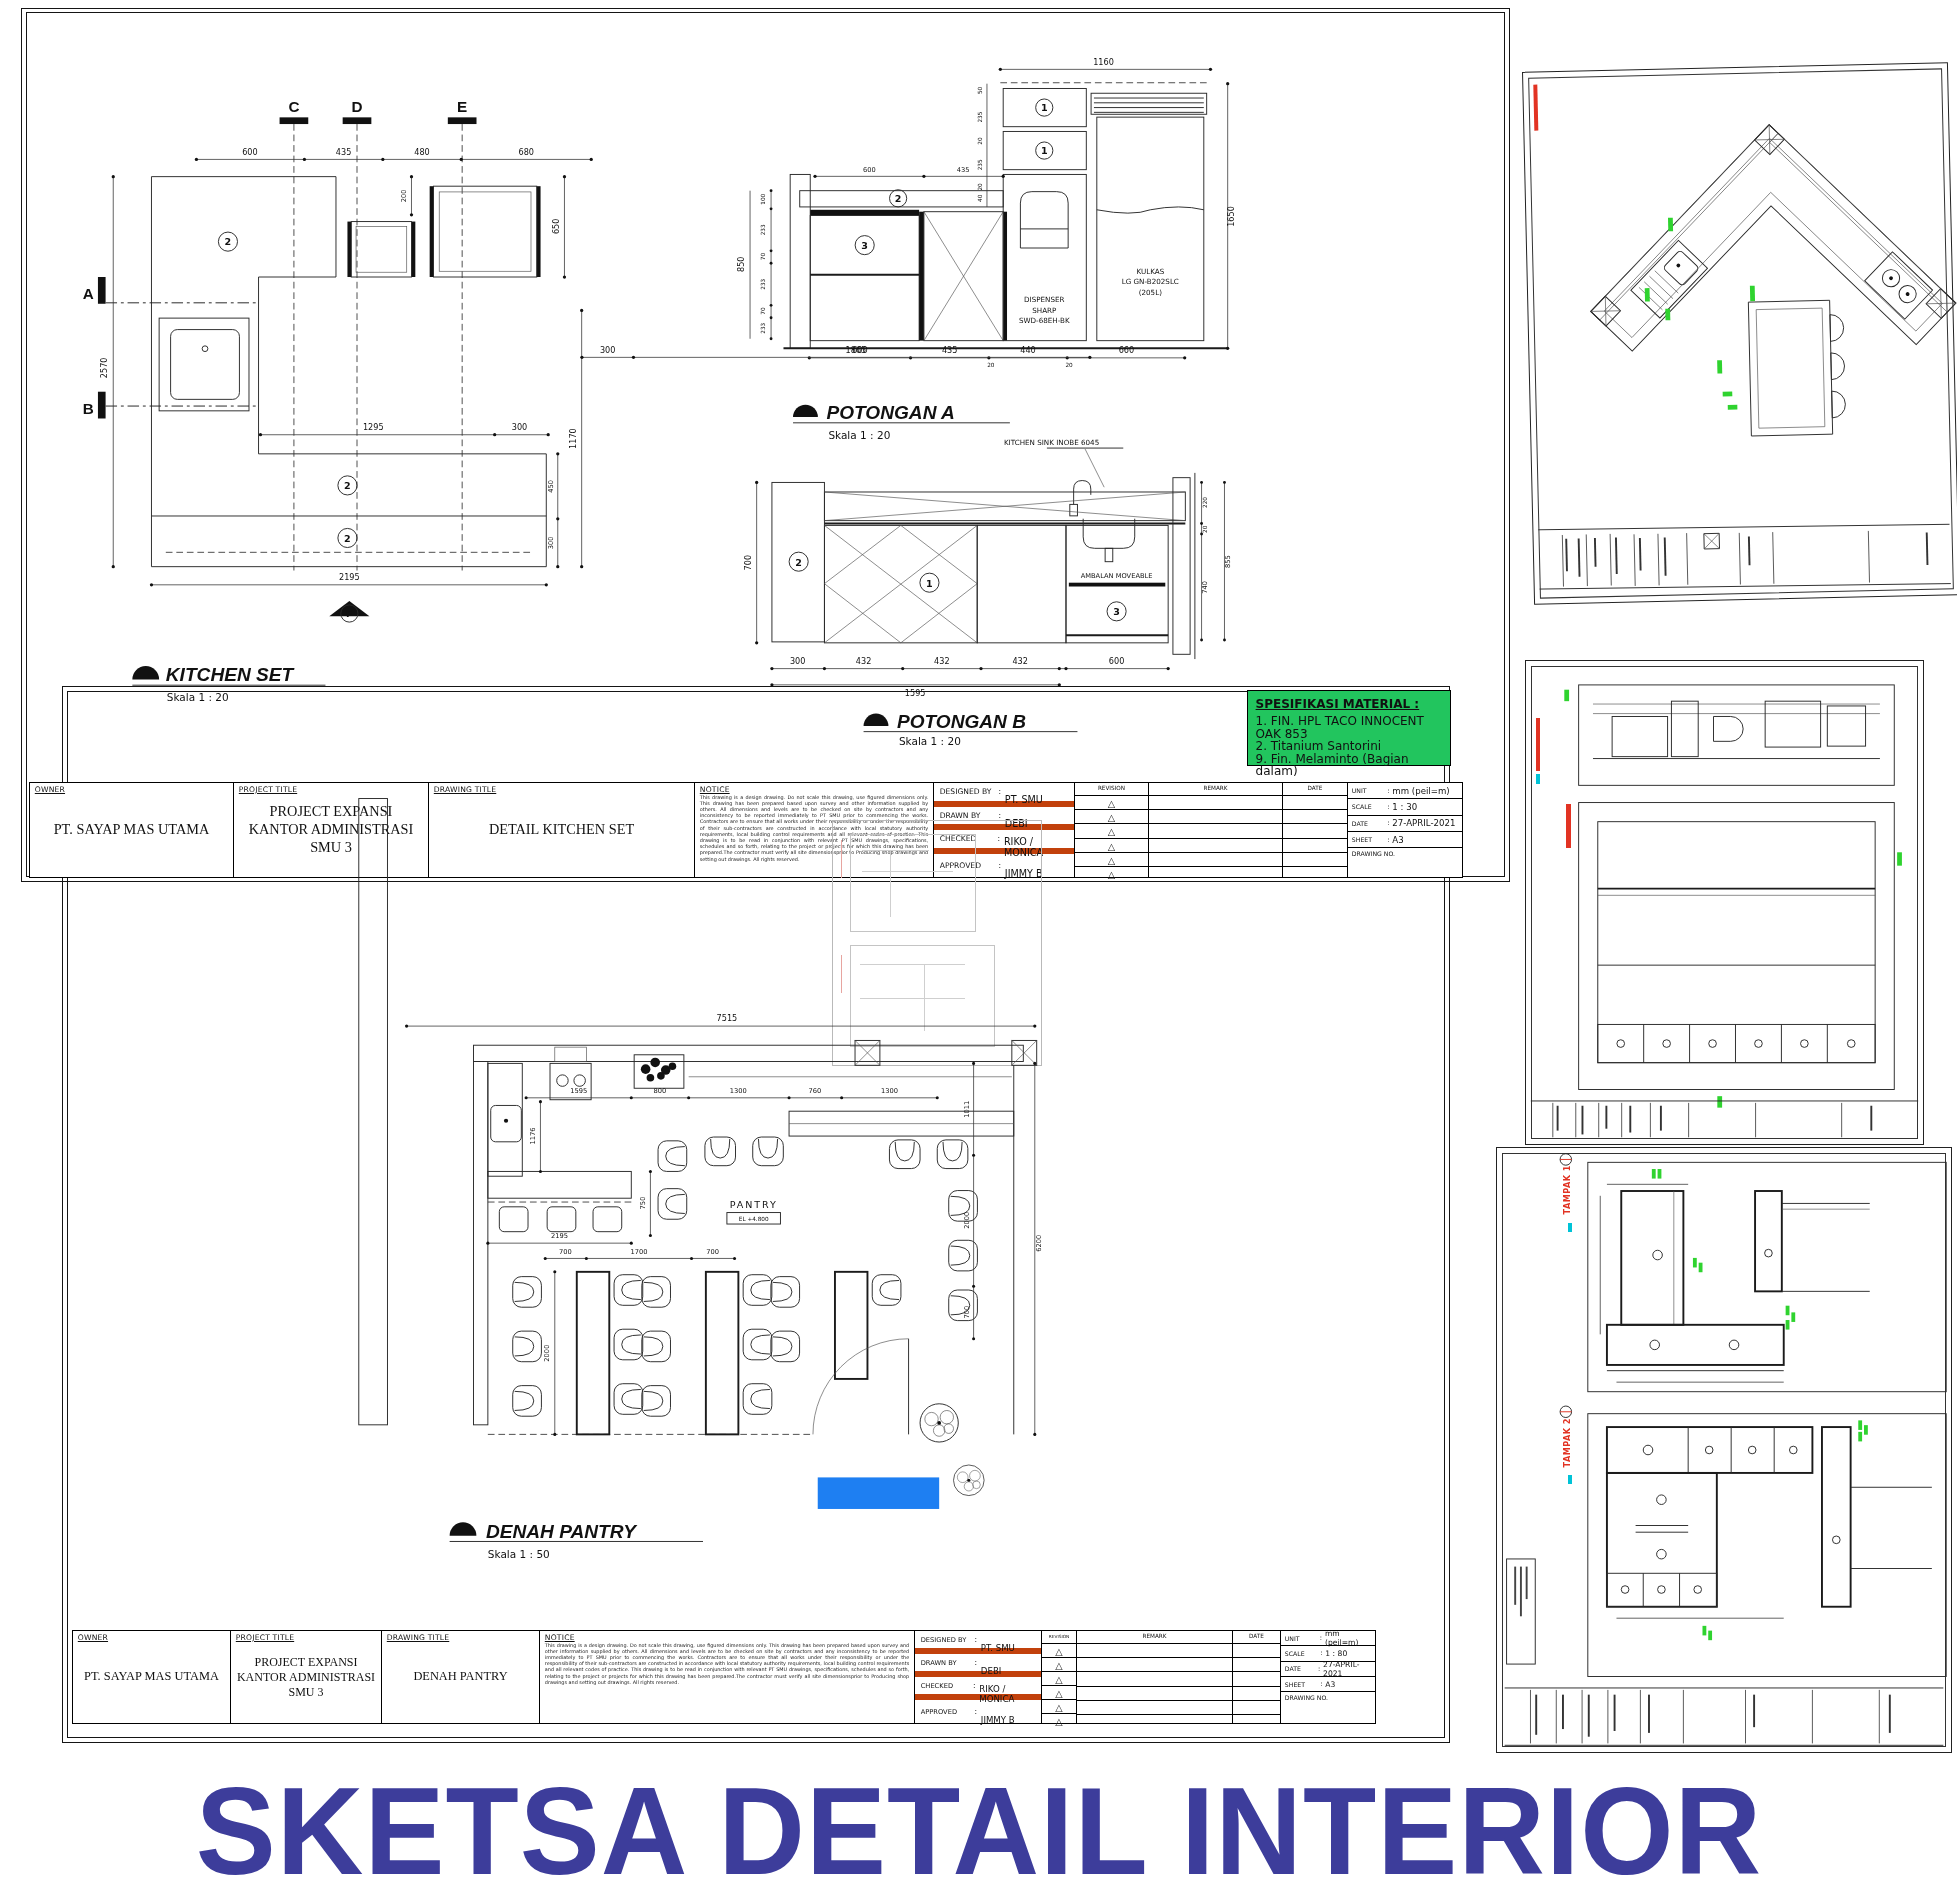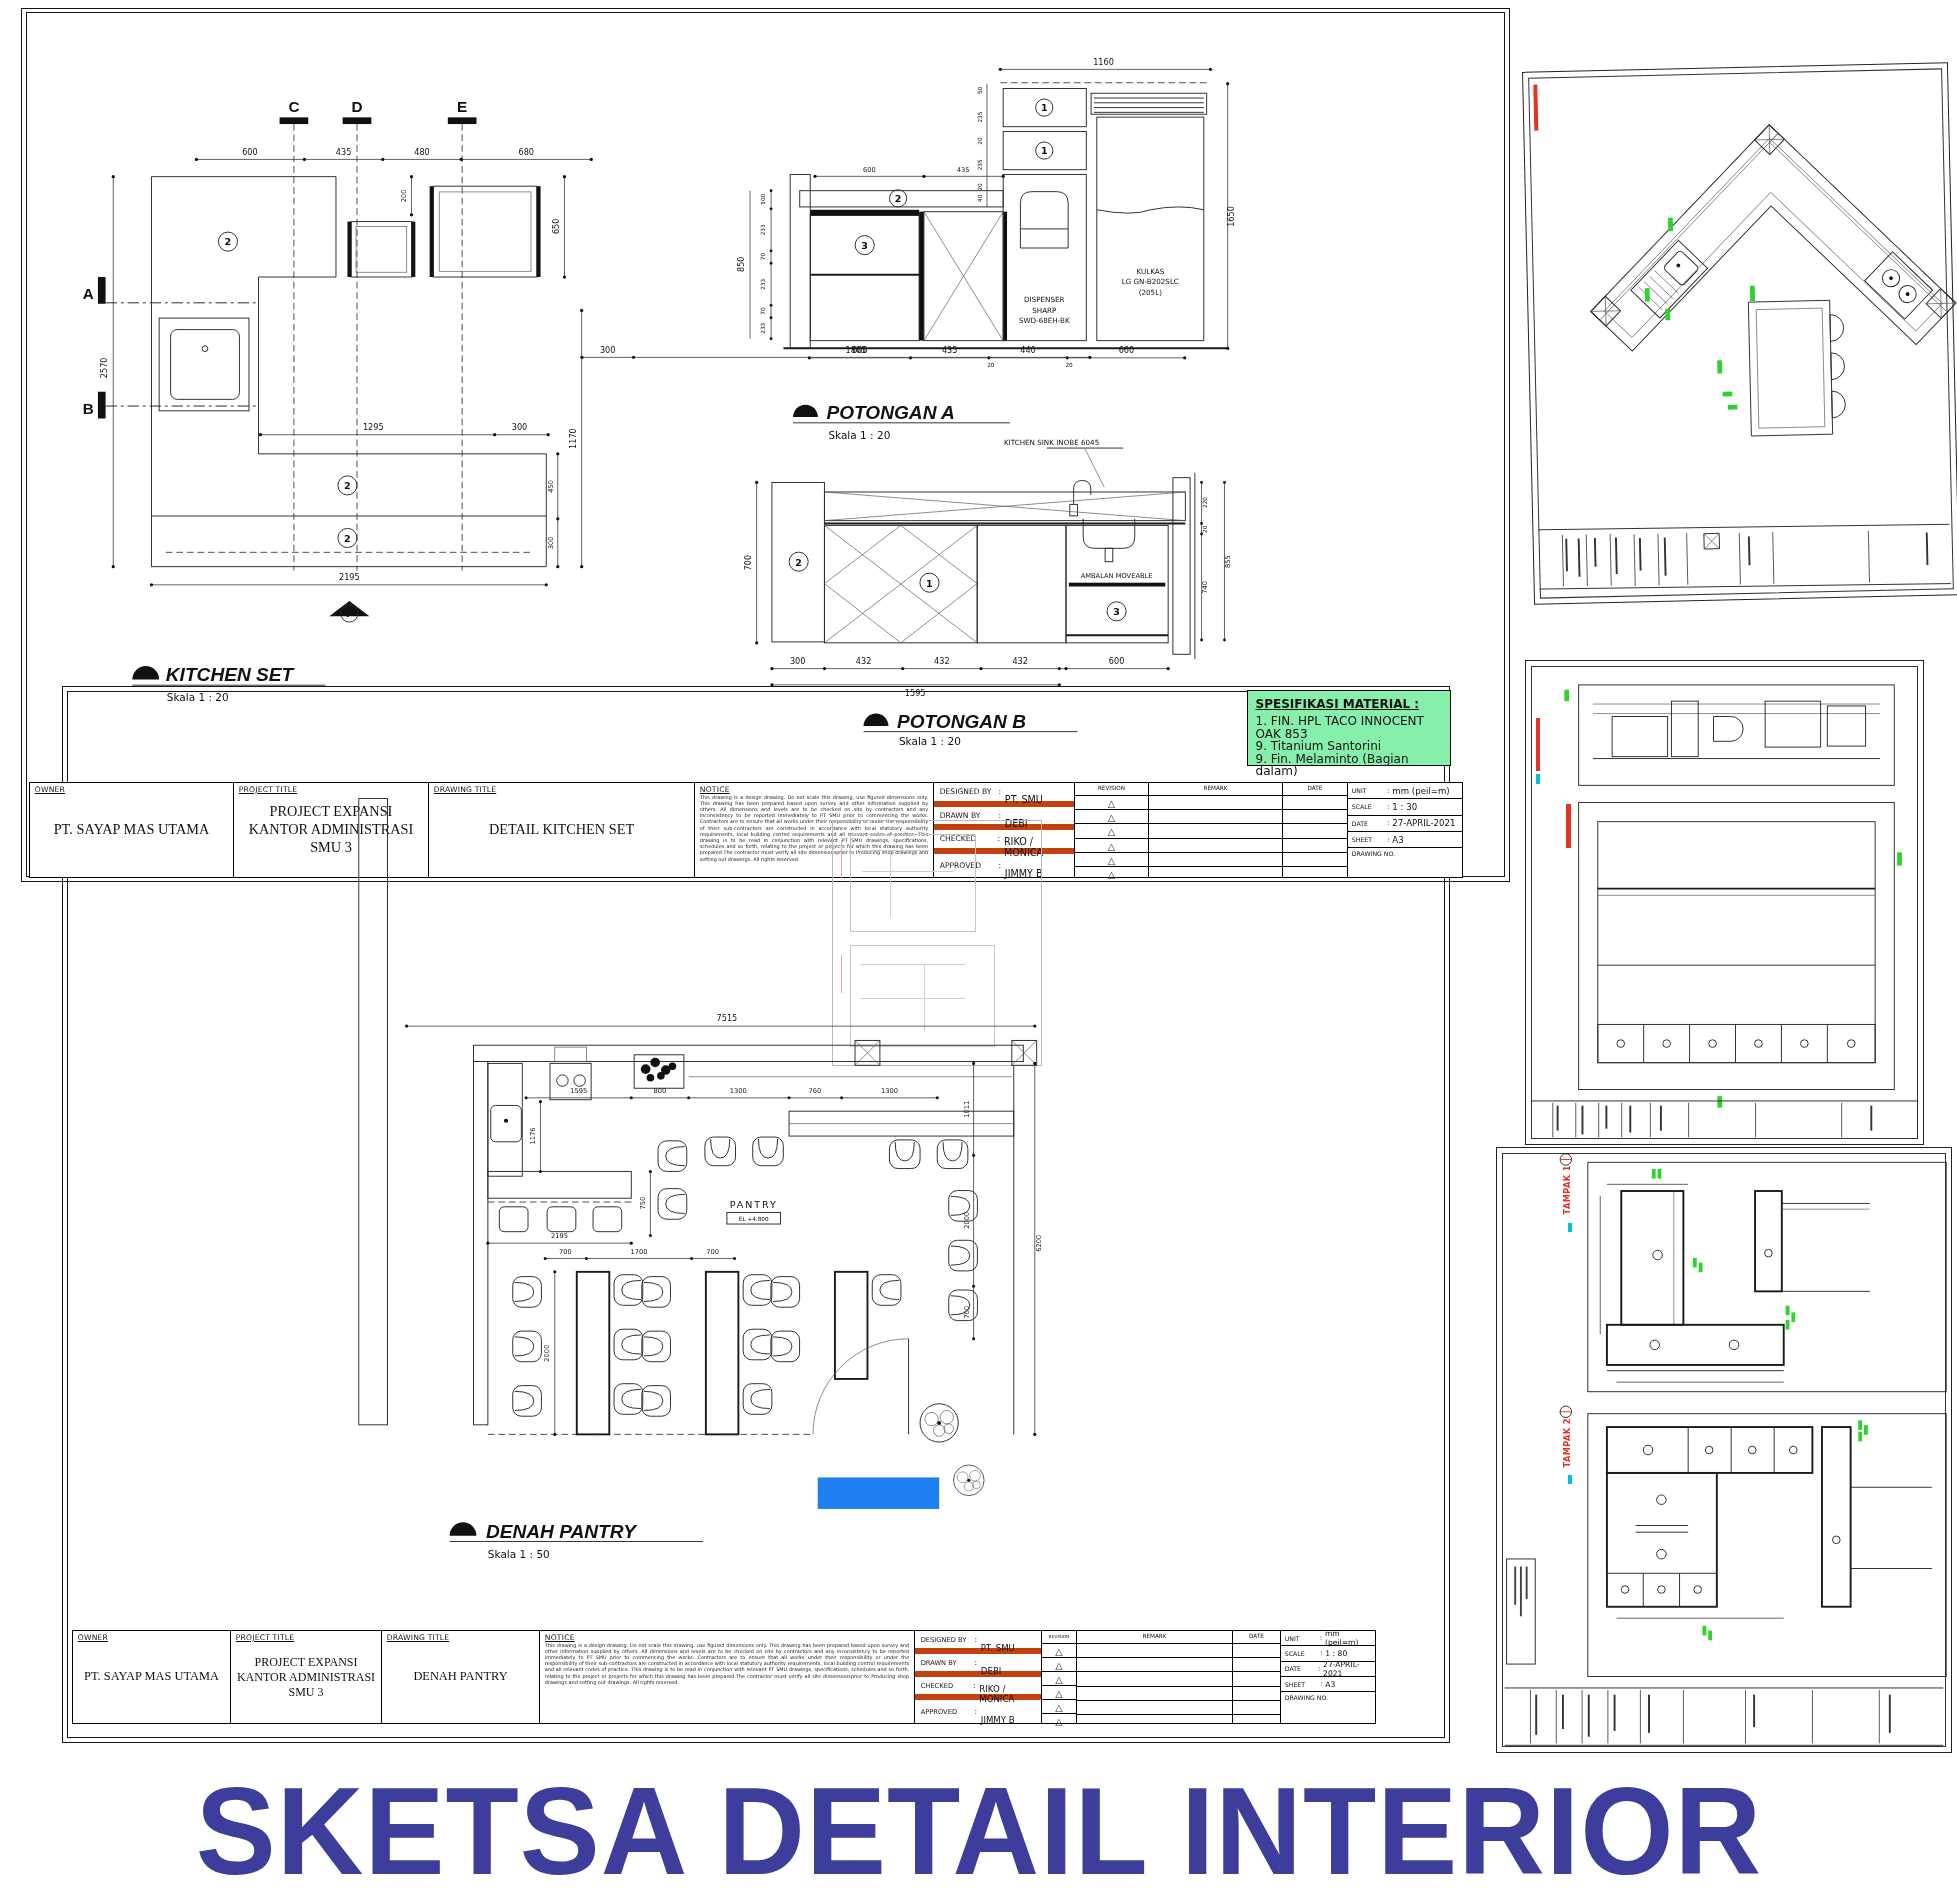--- a/index.html
+++ b/index.html
@@ -41,21 +41,21 @@
   .rv-row{height:13.4px;border-bottom:1px solid #000;text-align:center;line-height:12.4px;}
   .rv-row:last-child{border-bottom:none;}
   .tri::before{content:"\25B3";font-size:9.6px;color:#222;}
   .un-row{border-bottom:1px solid #000;display:flex;align-items:center;padding-left:3.8px;box-sizing:border-box;height:16.3px;}
   .un-l{font-size:6.2px;width:32.5px;}
   .un-c{font-size:6.7px;margin:0 2.9px;}
   .un-v{font-size:8.6px;}
   .un-last{border-bottom:none;height:auto;flex:1;align-items:flex-start;padding-top:1.9px;}
   
   .spec{position:absolute;left:1247px;top:690px;width:204px;height:76px;border:1.4px solid #000;
-        background:#86efac;padding:5.7px 7.6px;box-sizing:border-box;}
+        background:#22c55e;padding:5.7px 7.6px;box-sizing:border-box;}
   .spec-title{font-size:12px;font-weight:bold;text-decoration:underline;margin-bottom:4.8px;}
   .spec-item{font-size:12px;line-height:12.4px;}
   
   .inset{position:absolute;left:832px;top:820px;width:208px;height:244px;border:1px solid #b9b9b9;}
   .inset .ib{position:absolute;border:1px solid #c4c4c4;}
   .inset .il{position:absolute;background:#cfcfcf;}
   
   .mini{position:absolute;border:1.5px solid #222;background:#fff;}
   .mini .mini-inner{position:absolute;inset:4.8px;border:1px solid #333;}
   .redbar{position:absolute;background:#e23323;}
@@ -477,21 +477,21 @@
       <path class="blk" d="M308,400 A13,13 0 0 1 334,400 Z"></path>
       <text class="ttl" x="343" y="402">POTONGAN B</text>
       <line class="s" x1="308" y1="406" x2="532" y2="406"></line>
       <text class="sk" x="345" y="420">Skala 1 : 20</text>
     </g>
   </svg>
 
   <div class="spec">
     <div class="spec-title">SPESIFIKASI MATERIAL :</div>
     <div class="spec-item">1. FIN. HPL TACO INNOCENT OAK 853</div>
-    <div class="spec-item">9. Titanium Santorini</div>
+    <div class="spec-item">2. Titanium Santorini</div>
     <div class="spec-item">9. Fin. Melaminto (Bagian dalam)</div>
   </div>
 
   <div class="tb" style="left:29px;top:782px;width:1432px;height:94px;">
     <div class="tb-cell" style="width:204px;">
       <span class="tb-head">OWNER</span>
       <div class="tb-serif">PT. SAYAP MAS UTAMA</div>
     </div>
     <div class="tb-cell" style="width:195px;">
       <span class="tb-head">PROJECT TITLE</span>

